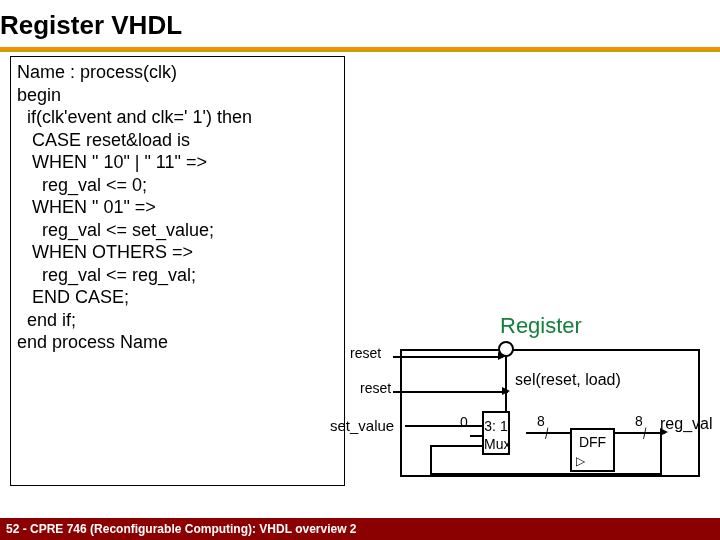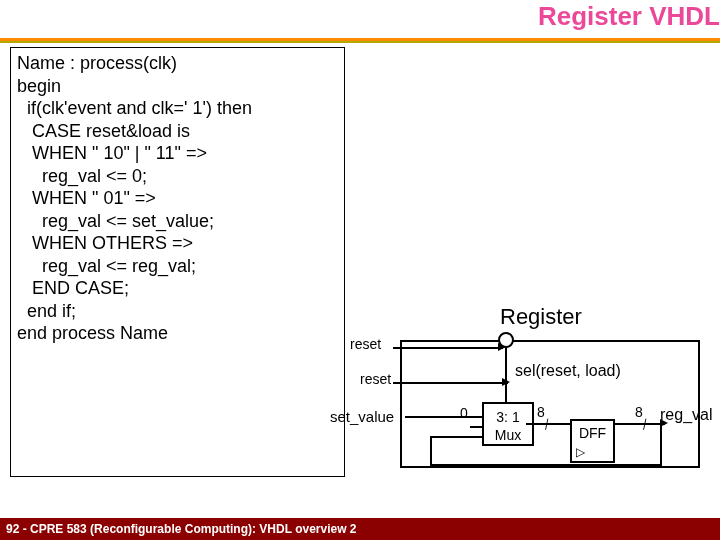--- a/index.html
+++ b/index.html
@@ -5,25 +5,25 @@
   * { margin: 0; padding: 0; box-sizing: border-box; }
   body {
     width: 720px;
     height: 540px;
     font-family: Arial, Helvetica, sans-serif;
     background: #fff;
     position: relative;
     overflow: hidden;
   }
   .title {
-    text-align: right;
+    text-align: left;
     font-weight: bold;
     font-size: 26px;
-    padding-top: 1px;
-    color: #ec4899;
+    padding-top: 10px;
+    color: #000000;
   }
   .hr-wrap {
     width: 100%;
     margin-top: 6px;
   }
   .hr1 { height: 3px; background: #ff8c00; }
   .hr2 { height: 2px; background: #b5a800; }
   .content {
     position: relative;
     margin-top: 4px;
@@ -49,42 +49,42 @@
     left: 330px;
     width: 380px;
     height: 200px;
     font-size: 17px;
   }
   .diag-title {
     position: absolute;
     top: 12px;
     left: 170px;
     font-size: 22px;
-    color: #000000;
+    color: #15803d;
   }
   .reg-box {
     position: absolute;
     top: 48px;
     left: 70px;
     width: 300px;
     height: 128px;
     border: 2px solid #000;
   }
   .lbl { position: absolute; font-size: 14px; }
   .reset-lbl { top: 44px; left: 20px; }
   .load-lbl { top: 79px; left: 30px; }
   .setval-lbl { top: 116px; left: 0px; font-size: 15px; }
   .sel-lbl { top: 70px; left: 185px; font-size: 16px; }
   .zero-lbl { top: 113px; left: 130px; }
   .out-lbl { top: 114px; left: 330px; font-size: 16px; }
   .mux {
     position: absolute;
     top: 110px;
     left: 152px;
-    width: 52px;
+    width: 28px;
     height: 44px;
     border: 2px solid #000;
     font-size: 14px;
     text-align: center;
     line-height: 1.3;
     padding-top: 4px;
   }
   .dff {
     position: absolute;
     top: 120px;
@@ -209,14 +209,14 @@
     <div class="arrowhead" style="top:127px; left:330px;"></div>
 
     <div class="wire" style="top:172px; left:100px; width:232px;"></div>
     <div class="vwire" style="top:131px; left:330px; height:42px;"></div>
     <div class="vwire" style="top:144px; left:100px; height:30px;"></div>
     <div class="wire" style="top:144px; left:100px; width:54px;"></div>
   </div>
 </div>
 
 <div class="footer">
-  <span>92 - CPRE 583 (Reconfigurable Computing):  VHDL overview 2</span>
+  <span>52 - CPRE 746 (Reconfigurable Computing):  VHDL overview 2</span>
 </div>
 
 </body></html>

